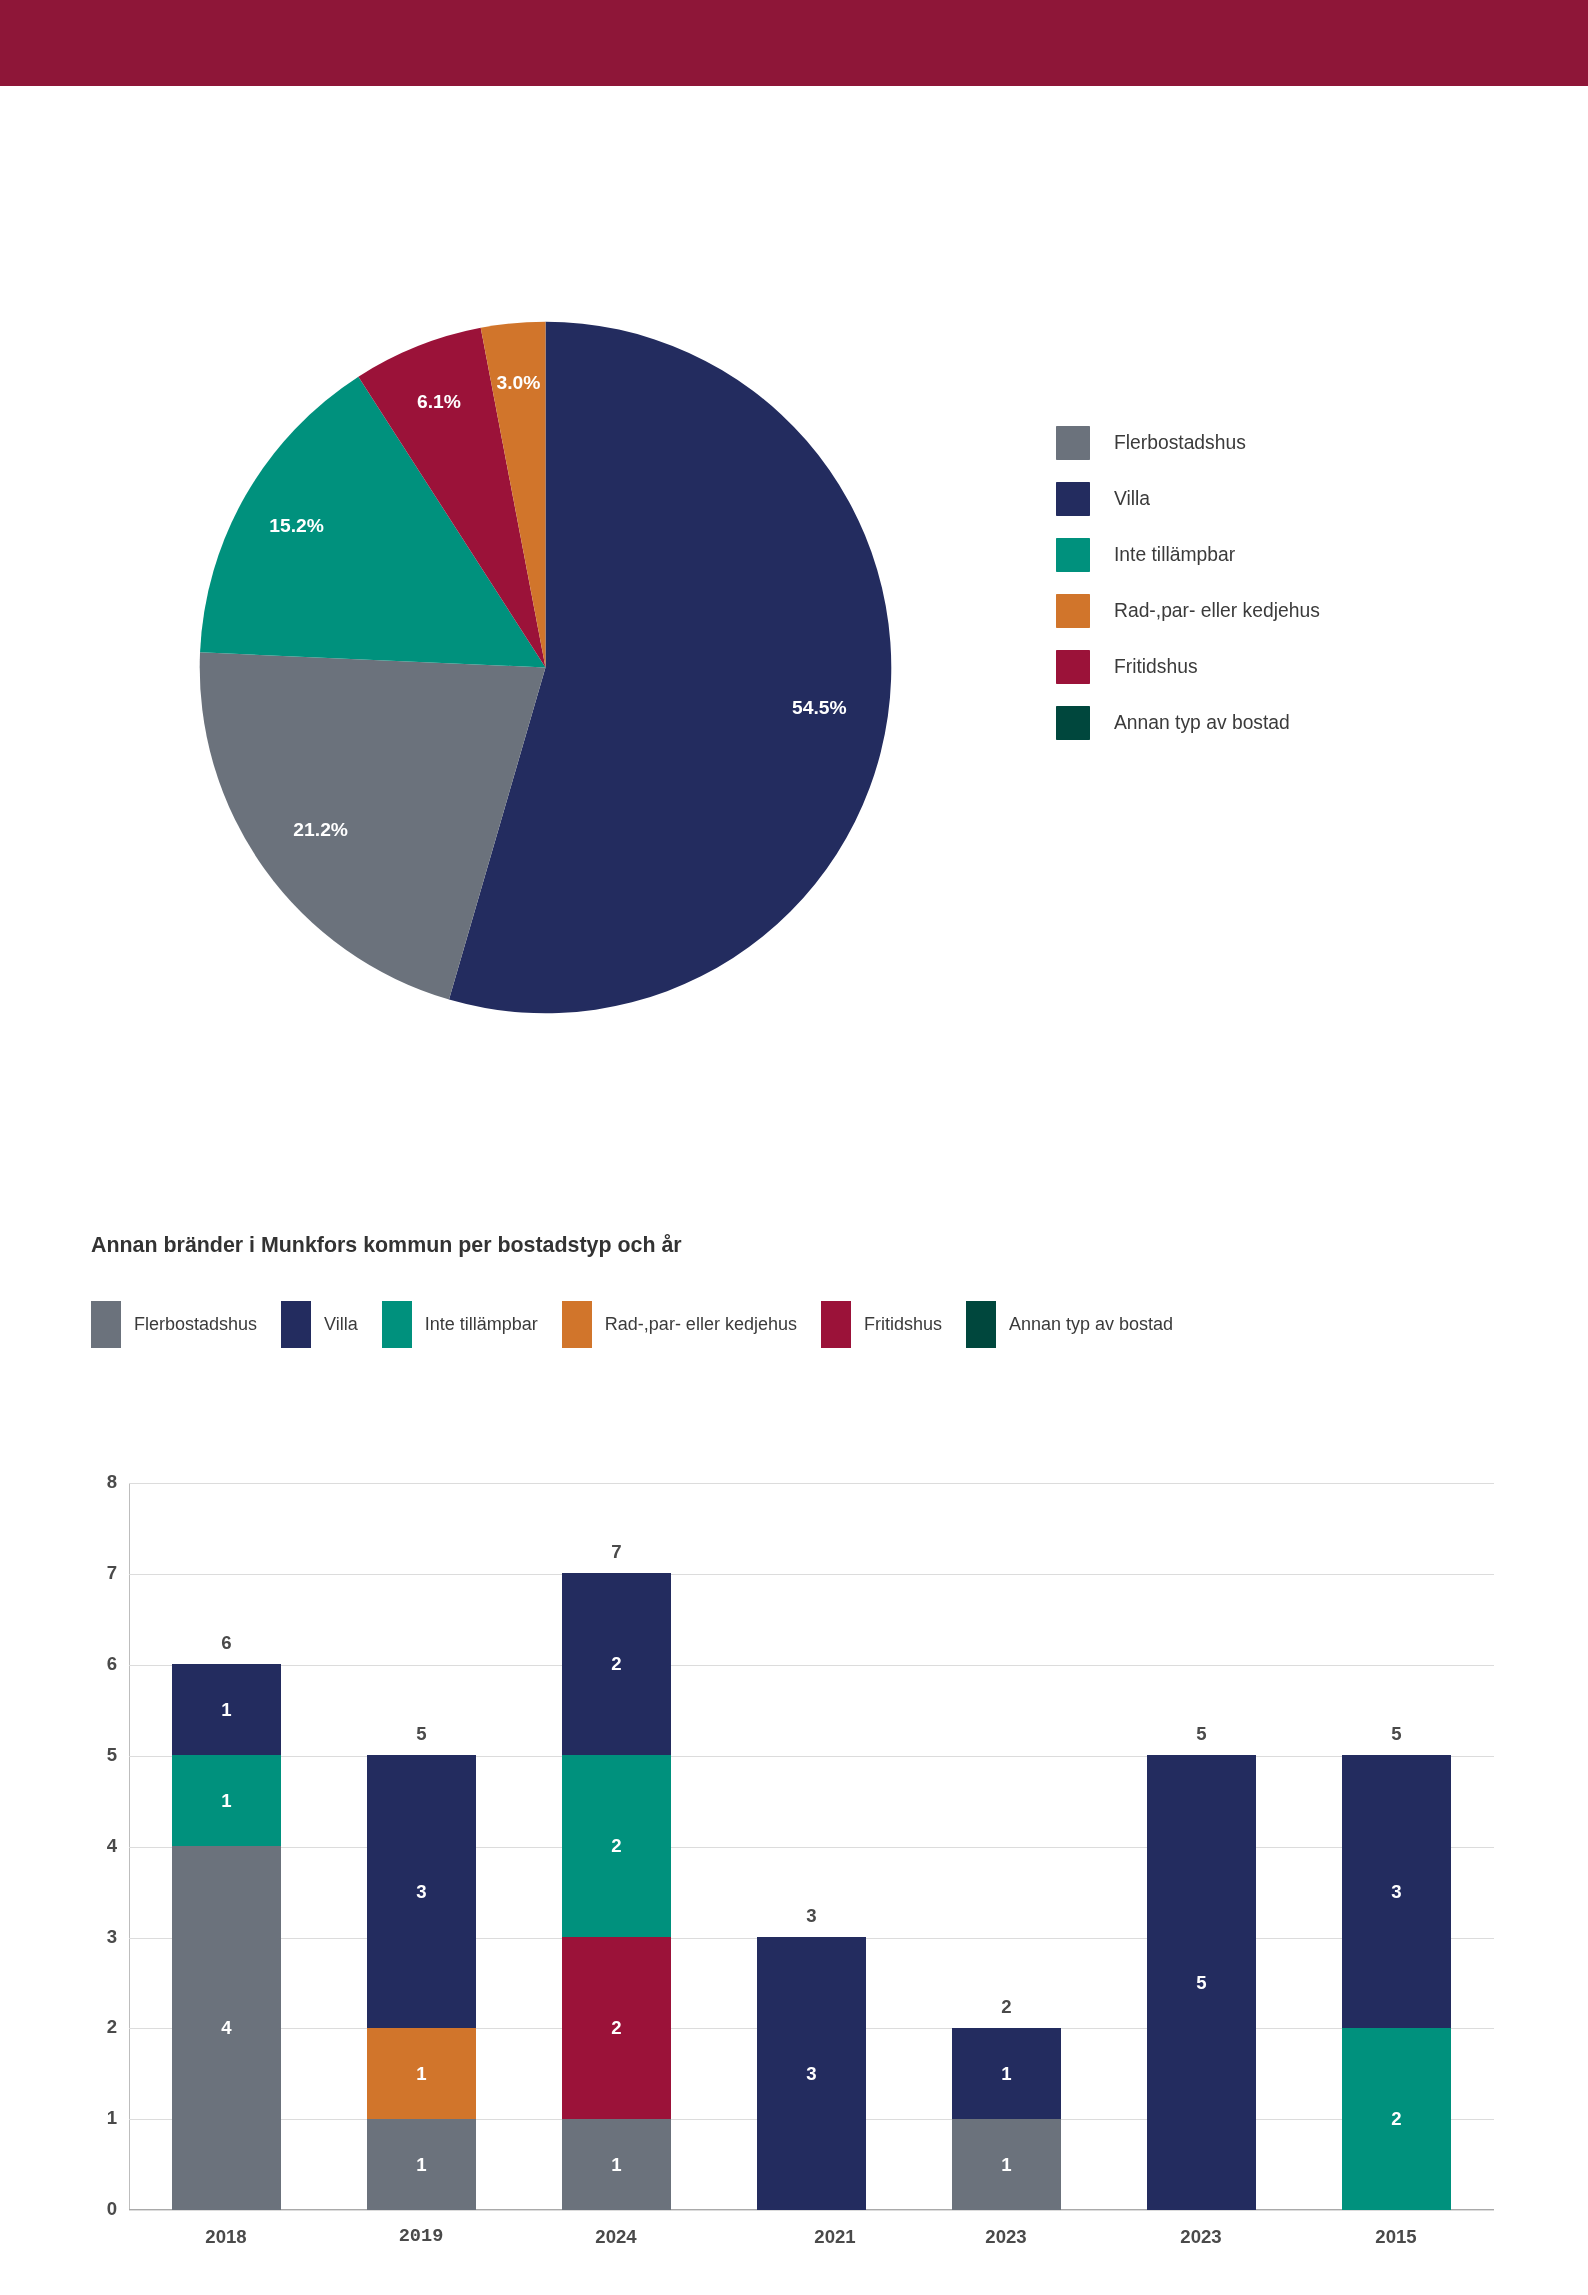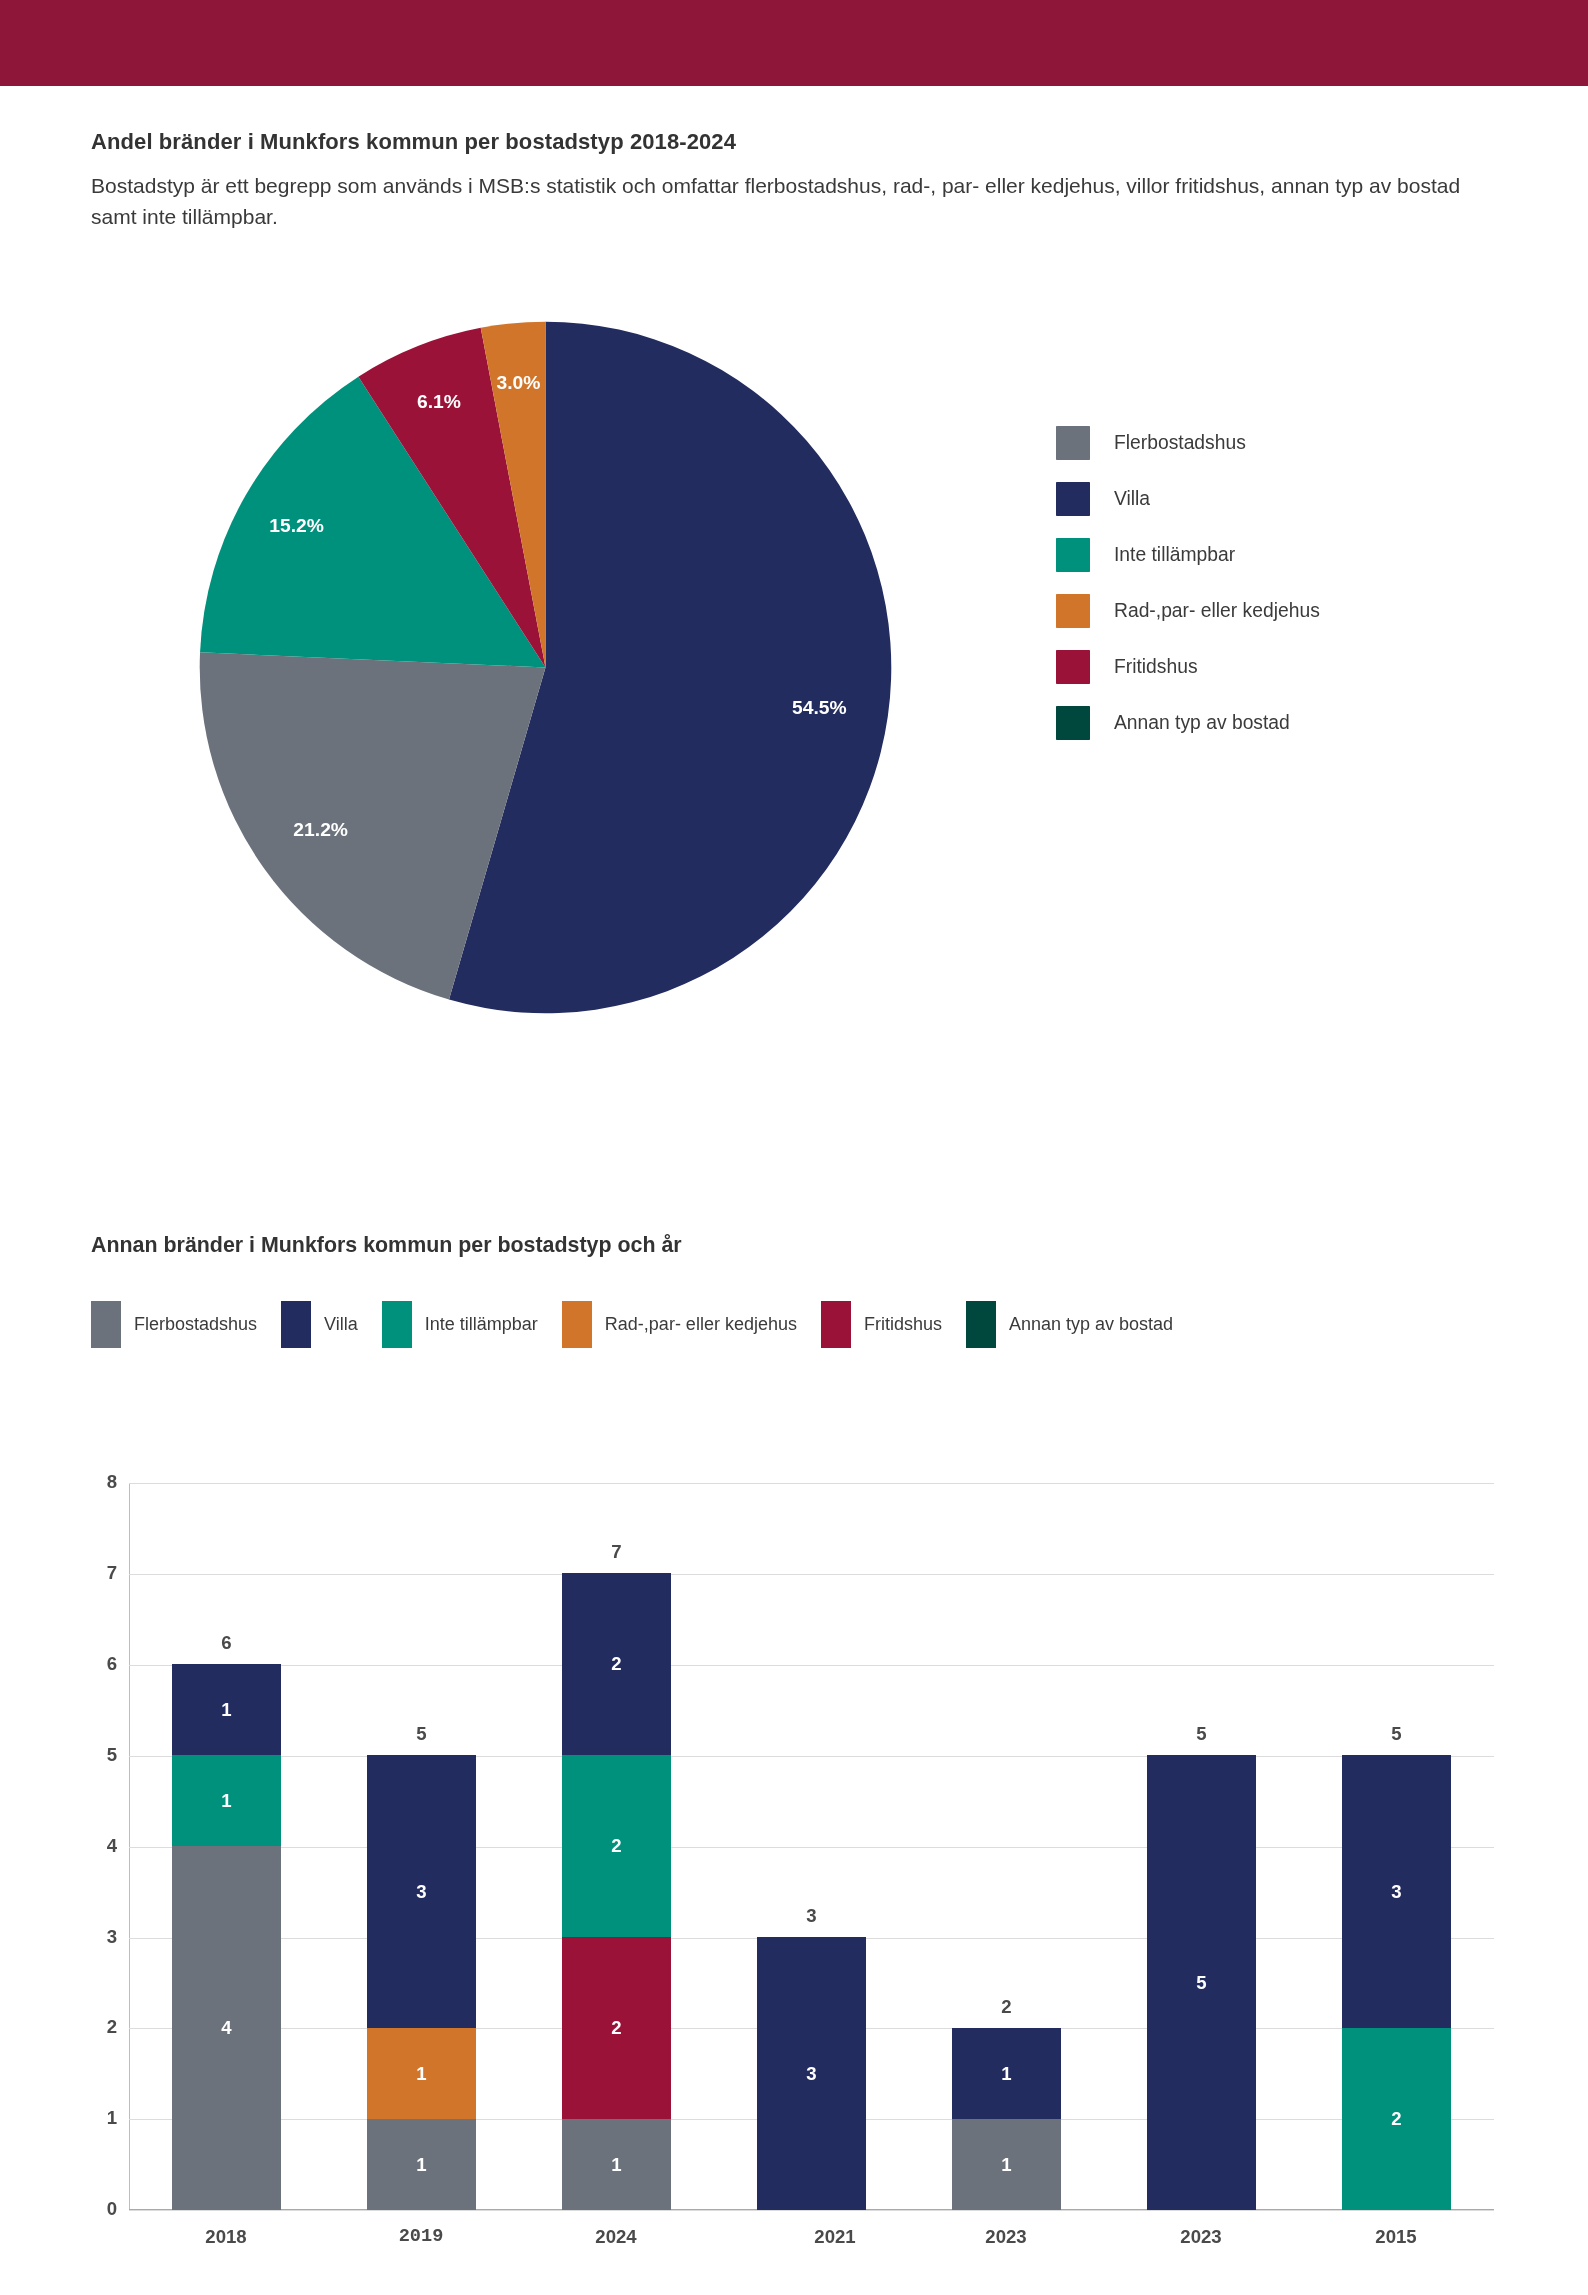--- a/index.html
+++ b/index.html
@@ -74,22 +74,20 @@
   }
   .pct{font-size:27px;font-weight:bold;fill:#ffffff;}
 </style>
 </head>
 <body>
 
 <div class="brandbar" style="background: rgb(142, 22, 56);"></div>
 
 <div class="page">
 
-  <div class="title">Andel bränder i Munkfors kommun per bostadstyp 2018-2024</div>
-  <div class="subtitle">Bostadstyp är ett begrepp som används i MSB:s statistik och omfattar flerbostadshus, rad-, par- eller kedjehus, villor fritidshus, annan typ av bostad samt inte tillämpbar.</div>
 
   <div class="pie-wrap">
     <svg class="pie-svg" width="693" height="693" viewBox="0 0 970 970">
       <g id="pie-slices">
           <path d="M 485 485 L 485.00 1.00 A 484 484 0 1 1 349.97 949.78 Z" fill="#232C5F"></path>
           <path d="M 485 485 L 349.97 949.78 A 484 484 0 0 1 1.47 463.72 Z" fill="#6B727C"></path>
           <path d="M 485 485 L 1.47 463.72 A 484 484 0 0 1 223.10 77.98 Z" fill="#00917D"></path>
           <path d="M 485 485 L 223.10 77.98 A 484 484 0 0 1 394.31 9.57 Z" fill="#9B1239"></path>
           <path d="M 485 485 L 394.31 9.57 A 484 484 0 0 1 485.00 1.00 Z" fill="#D1752B"></path>
         </g>

